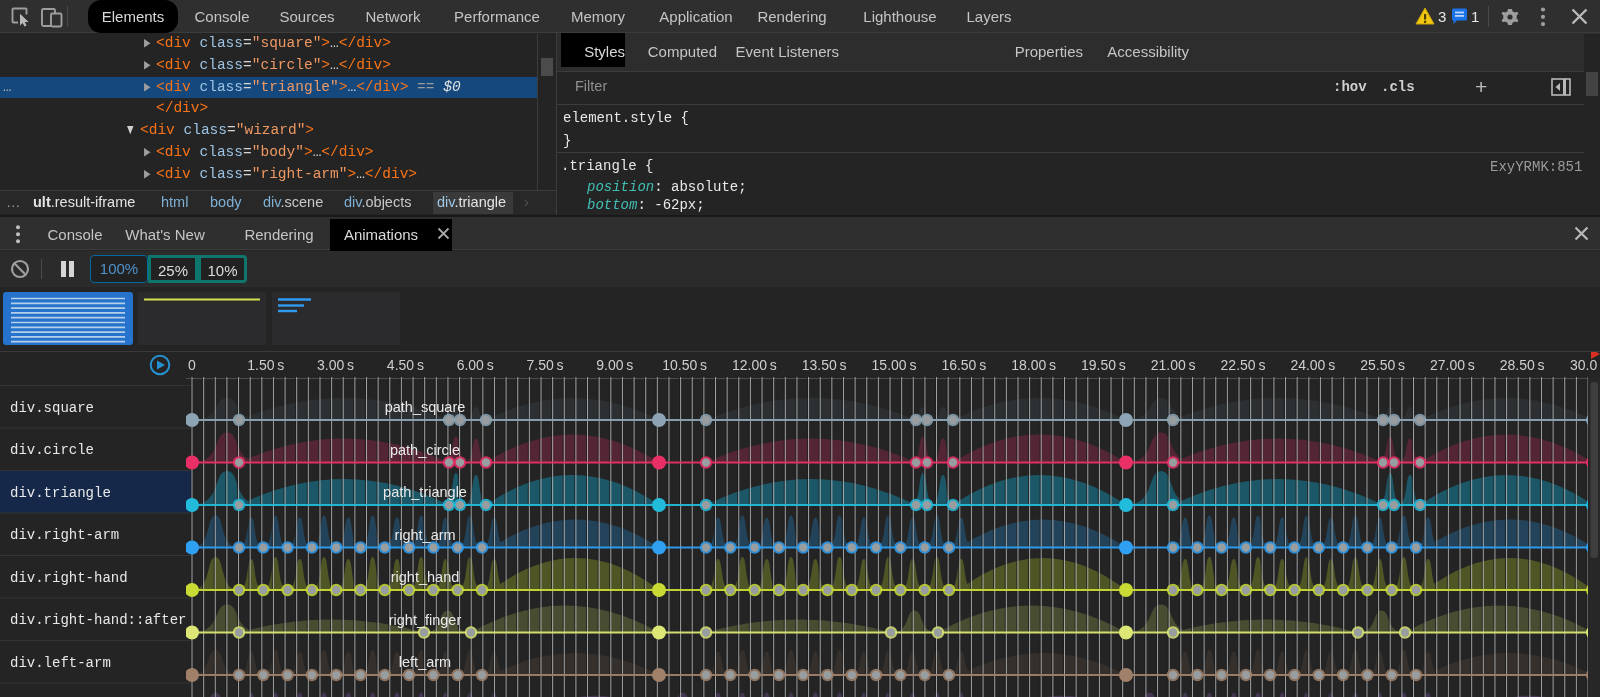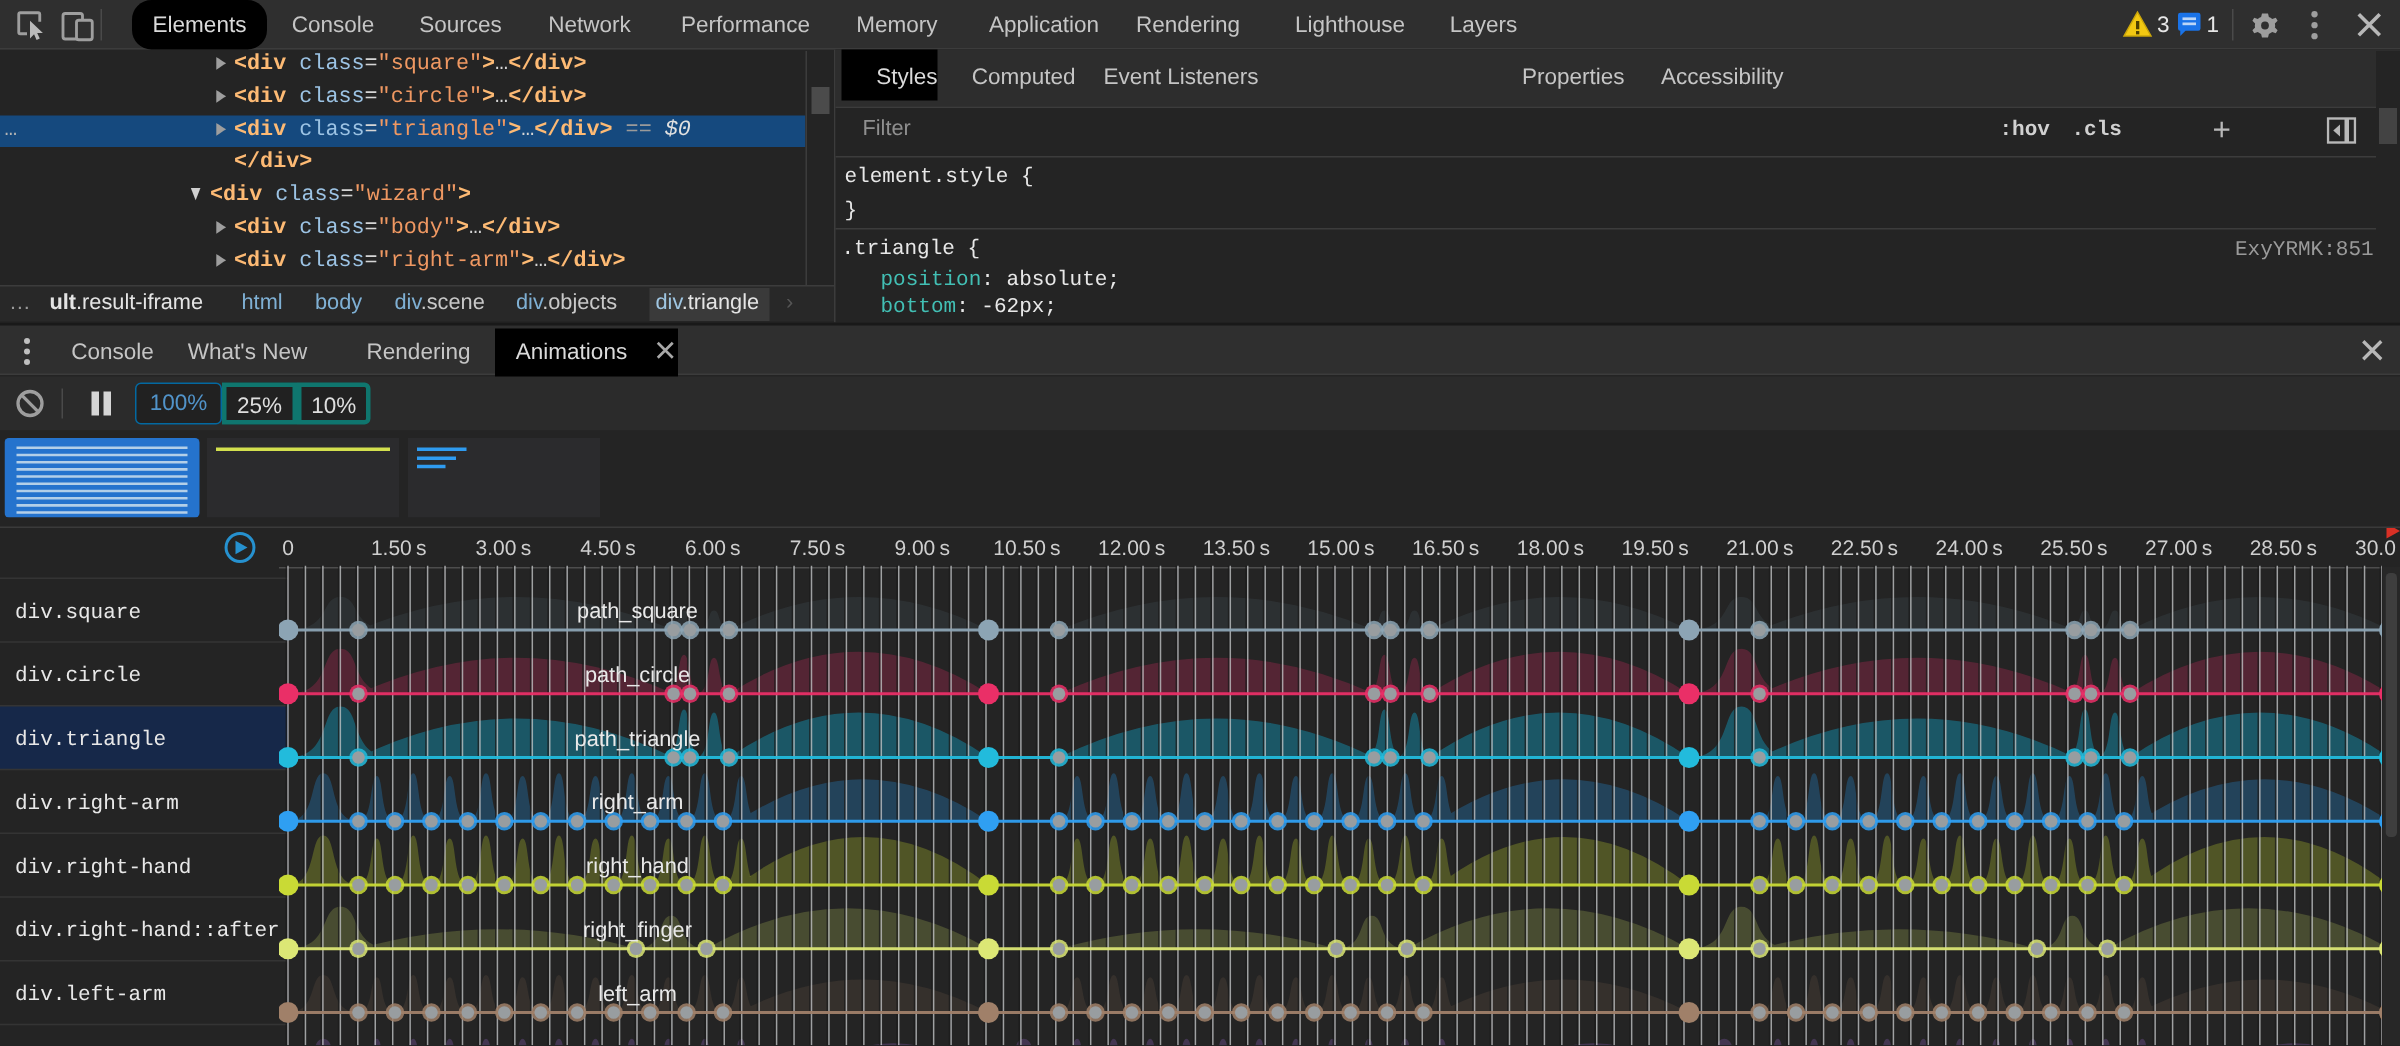--- a/index.html
+++ b/index.html
@@ -11,33 +11,33 @@
 #topbar { position:absolute; left:0; top:0; width:1600px; height:33px; background:#2f2f2f;
   border-bottom:1px solid #3c3c3c; }
 .maintab { position:absolute; top:0; height:33px; line-height:33px; color:#c5c5c5;
   font-size:15px; text-align:center;border-radius:13px; }
 .maintab.sel { background:#000; color:#dadada; }
 
 
 #elpanel { position:absolute; left:0; top:34px; width:537px; height:156px; background:#242424; }
 .trow { position:absolute; left:0; width:537px; height:21.8px; line-height:21.8px;
   font-family:"Liberation Mono", monospace; font-size:14.5px; white-space:pre; color:#d5d5d5; }
-.tag { color:#fdba74;font-weight:bold; } .attr { color:#9cc3e4; } .val { color:#ef9862; }
+.tag { color:#f97316; } .attr { color:#9cc3e4; } .val { color:#ef9862; }
 .arr { color:#9e9e9e; display:inline-block; transform:scale(0.75,1); }
 #bcrumb { position:absolute; left:0; top:190px; width:556px; height:24px; background:#282828;
   border-top:1px solid #3c3c3c; font-size:14.5px; line-height:23px; color:#c8c8c8; }
 
 
 #stpanel { position:absolute; left:556px; top:33px; width:1044px; height:182px; background:#242424;
   border-left:1px solid #3c3c3c; }
 #sttabstrip { position:absolute; left:0; top:0; width:1043px; height:38px; background:#2d2d2d; }
 .sttab { position:absolute; top:0; height:34px; line-height:38px; font-size:15px; color:#c5c5c5; text-align:right; }
 .sttab.sel { background:#000; color:#dadada; }
 .csscode { position:absolute; font-family:"Liberation Mono", monospace; font-size:14px; color:#e8e8e8; white-space:pre; }
-.propn { color:#42bfb4; }
+.propn { color:#42bfb4;font-style:italic; }
 
 
 #drawtabs { position:absolute; left:0; top:215px; width:1600px; height:35px; background:#2f2f2f;
   border-top:2px solid #191919; border-bottom:1px solid #3c3c3c; }
 .dtab { position:absolute; top:2px; height:33px; line-height:32px; font-size:15px; color:#c5c5c5; text-align:center; }
 #toolbar { position:absolute; left:0; top:251px; width:1600px; height:36px; background:#2b2b2b; }
 .pctbtn { position:absolute; top:4px; height:28px; line-height:26px; font-size:15px; color:#dedede;
   text-align:center; background:#212121; border:3px solid #0f766e; }
 #thumbs { position:absolute; left:0; top:287px; width:1600px; height:65px; background:#242424;
   border-bottom:1px solid #3a3a3a; }

